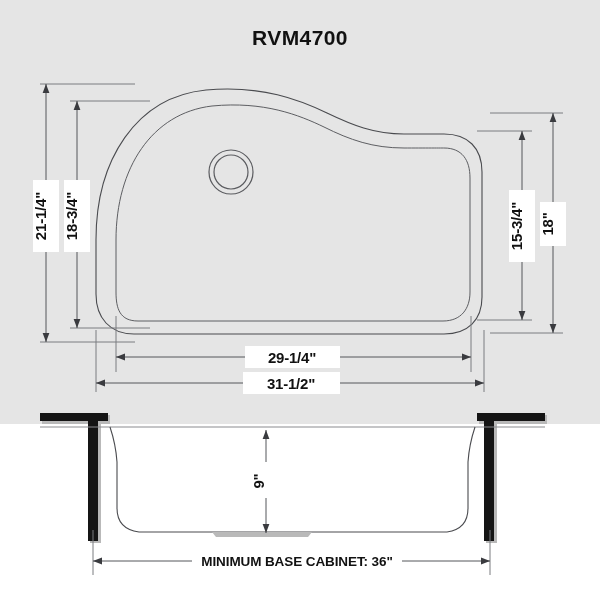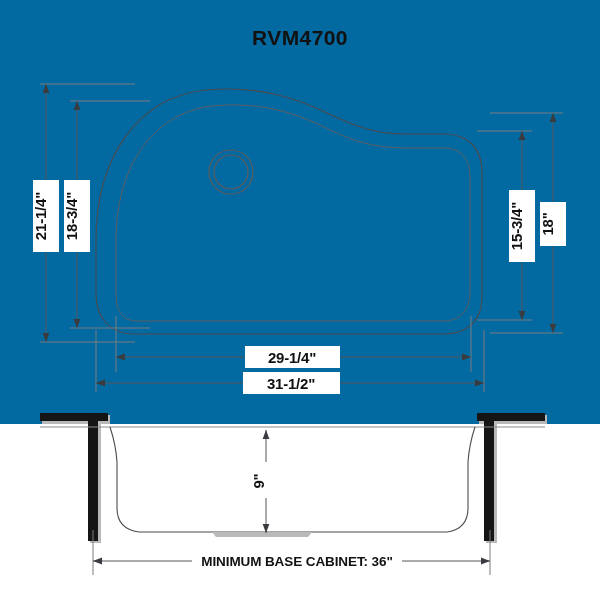--- a/index.html
+++ b/index.html
@@ -10,21 +10,21 @@
   body {
     width: 600px;
     height: 600px;
     font-family: "Liberation Sans", sans-serif;
     overflow: hidden;
   }
   #drawing-root {
     position: relative;
     width: 600px;
     height: 424px;
-    background: #0369a1;
+    background: #e5e5e5;
   }
   svg#spec-svg {
     display: block;
     width: 600px;
     height: 600px;
   }
   .dim-line {
     stroke: #55565a;
     stroke-width: 1;
     fill: none;

